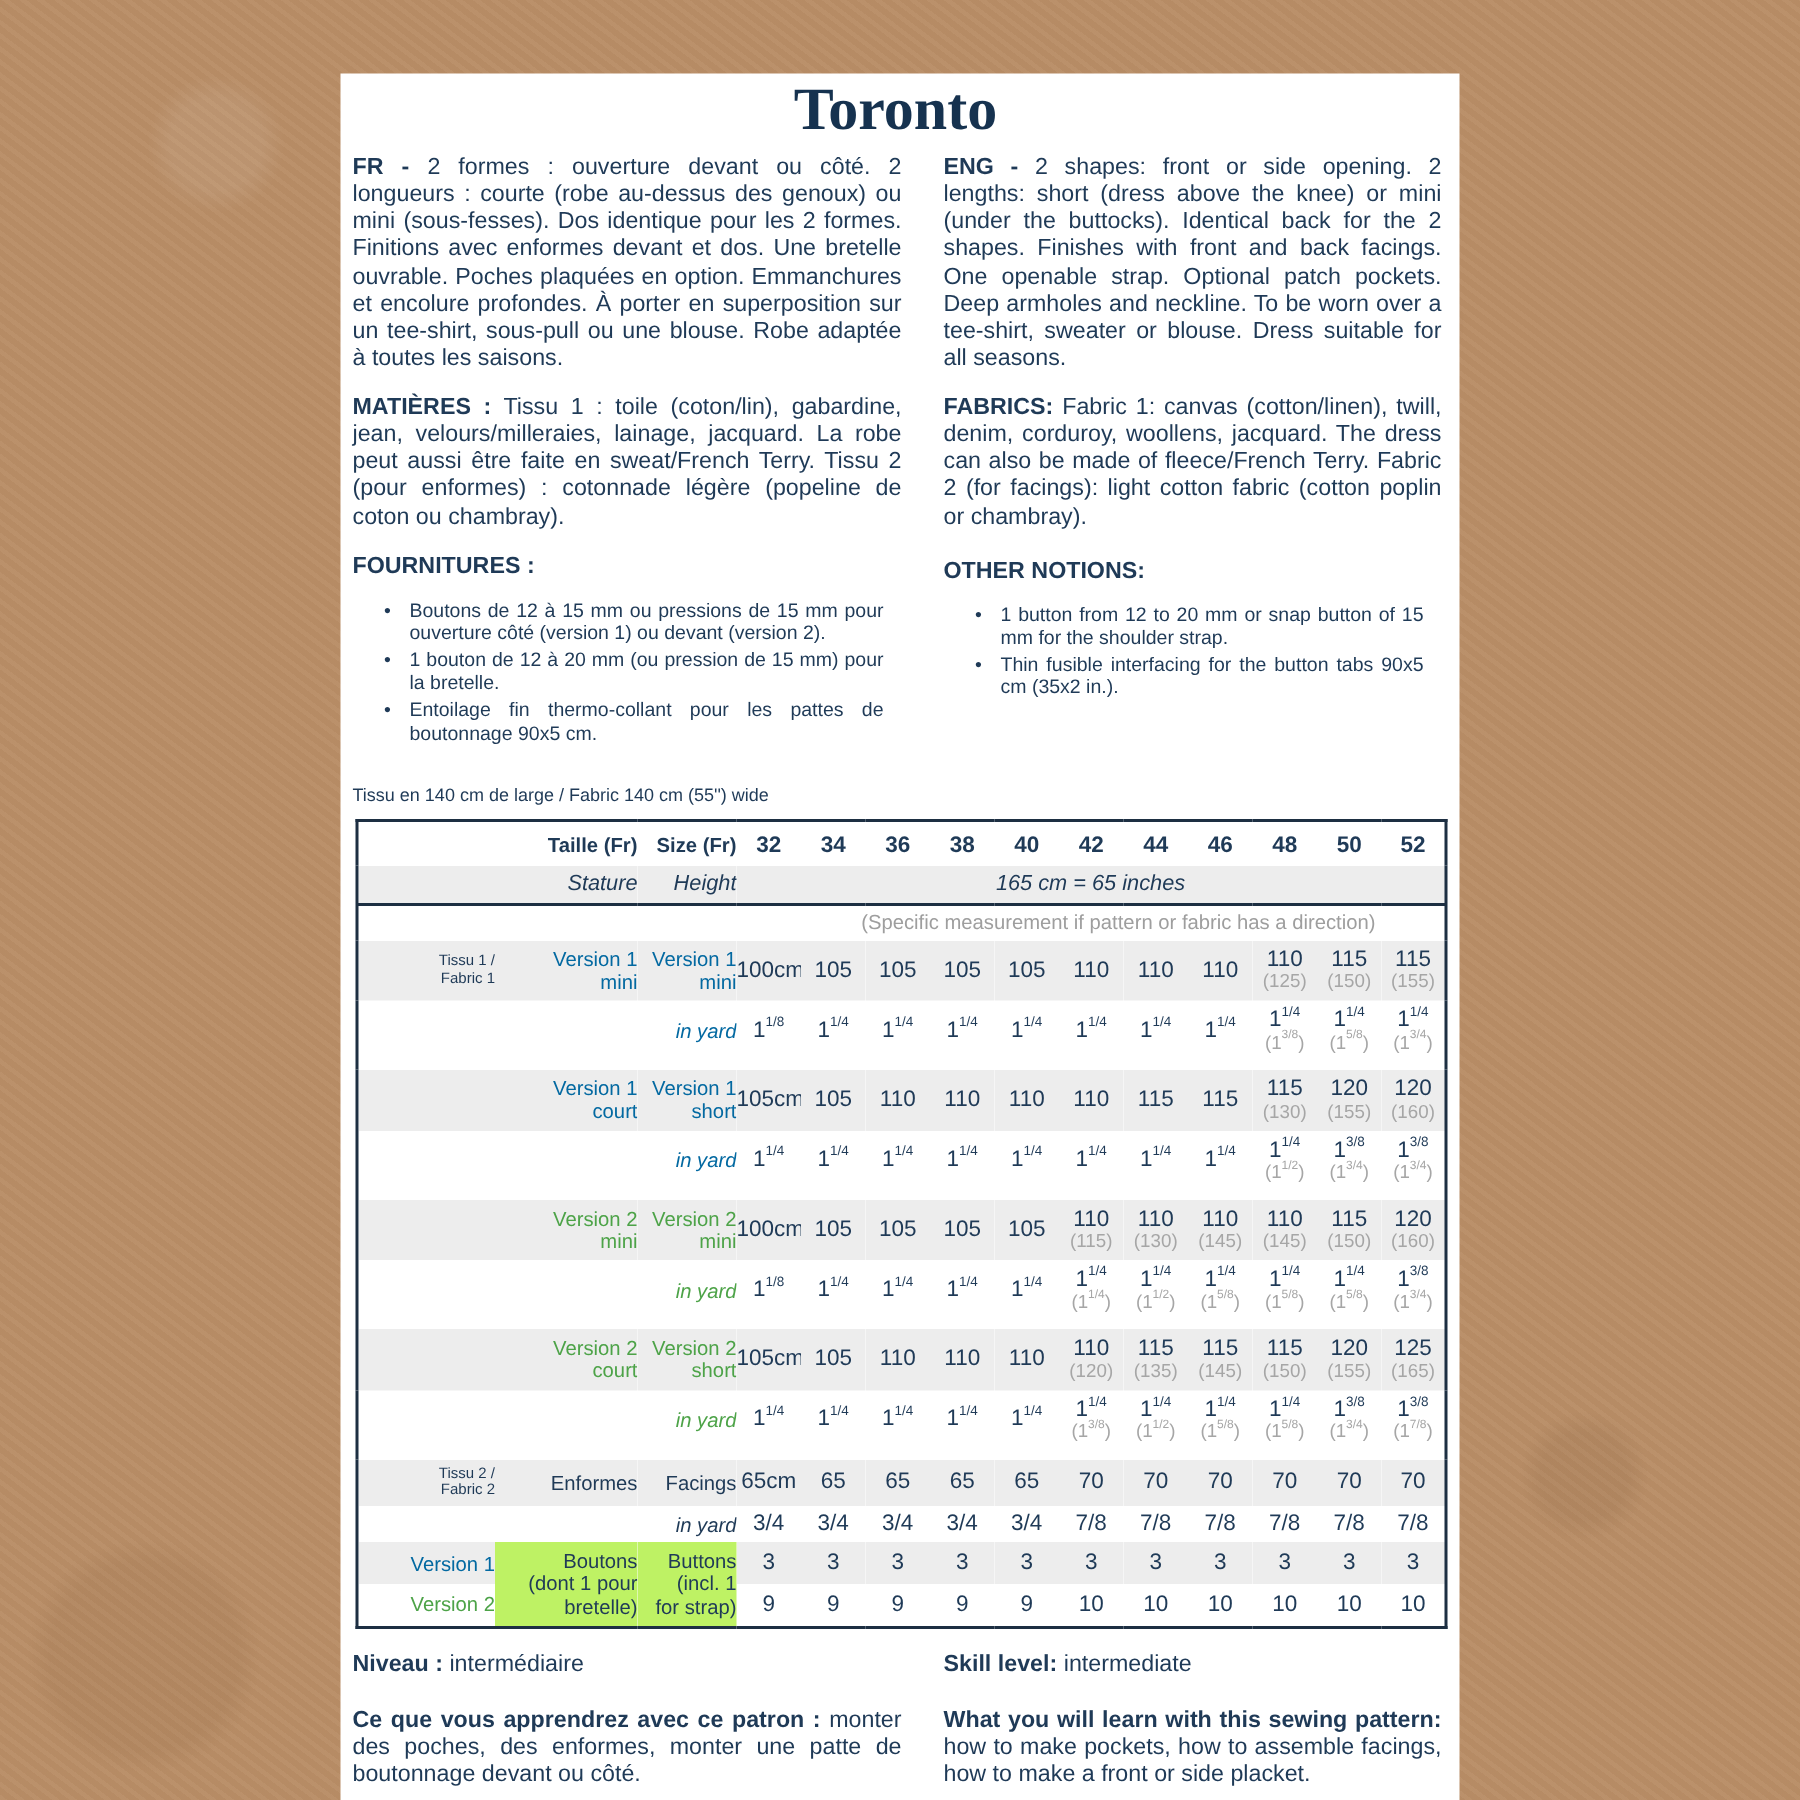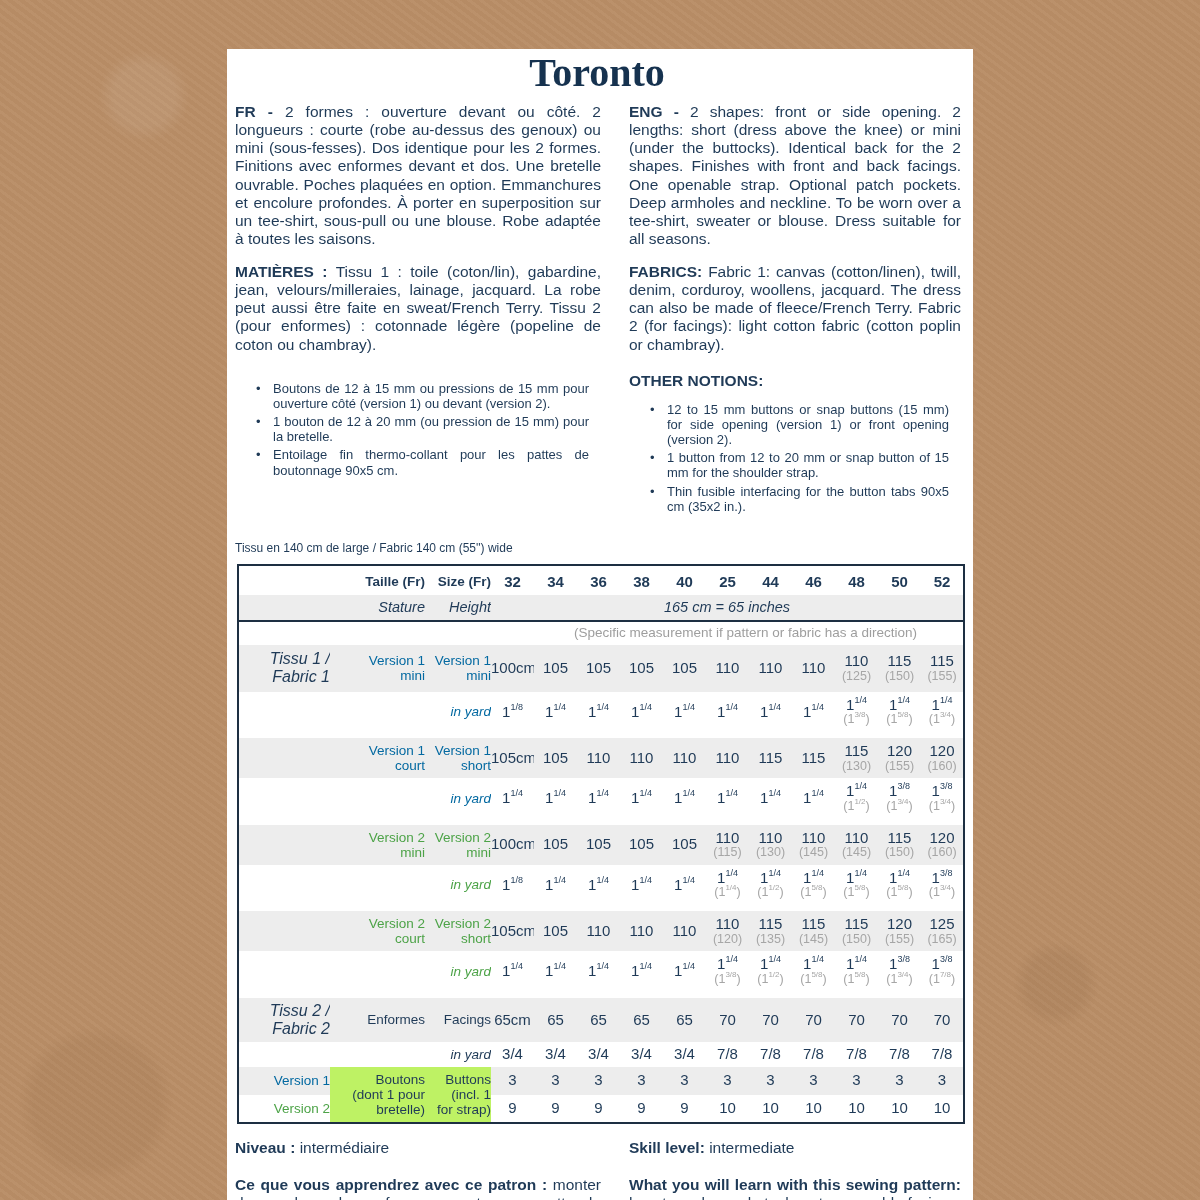--- a/index.html
+++ b/index.html
@@ -48,21 +48,21 @@
   .red{color:#0369a1;}
   .green{color:#4da348;}
   .head-row td{padding:7px 0 5px;font-weight:bold;}
   .head-row .sz{font-size:15px;}
   .stat-row td{padding:4px 0 5px;border-bottom:2px solid #1d2f42;font-size:14.5px;}
   .note-row td{padding:3px 4px 5px;text-align:right;color:#9e9e9e;font-size:13.5px;}
   .cm-row td{padding:5px 0;}
   .yd-row td{padding:5px 0 11px;}
   .short td{padding:4px 0;}
   .lbl{line-height:1.12;font-size:13.5px;}
-  .grp{line-height:1.15;font-size:16px;font-style:italic;}
+  .grp{line-height:1.15;font-size:10px;}
   .val{font-size:15px;line-height:1.1;}
   .val .alt{font-size:12.5px;color:#a6a6a6;line-height:1.1;}
   .val sup{font-size:9px;position:relative;top:-1px;line-height:0;}
   .yd .alt sup{font-size:8px;}
   .btn-row td{padding:5px 0;}
 
   .skill{margin-top:15px;font-size:15.5px;}
   .skill p,.learn p{margin:0;}
   .learn{margin-top:19px;font-size:15.5px;line-height:1.17;}
   .learn .para{text-align:justify;}
@@ -79,30 +79,30 @@
     <p class="para"><span class="b">ENG -</span> <span>2 shapes: front or side opening. 2 lengths: short (dress above the knee) or mini (under the buttocks). Identical back for the 2 shapes. Finishes with front and back facings. One openable strap. Optional patch pockets. Deep armholes and neckline. To be worn over a tee-shirt, sweater or blouse. Dress suitable for all seasons.</span></p>
   </div>
 
   <div class="cols sect">
     <p class="para"><span class="b">MATIÈRES :</span> <span>Tissu 1 : toile (coton/lin), gabardine, jean, velours/milleraies, lainage, jacquard. La robe peut aussi être faite en sweat/French Terry. Tissu 2 (pour enformes) : cotonnade légère (popeline de coton ou chambray).</span></p>
     <p class="para"><span class="b">FABRICS:</span> <span>Fabric 1: canvas (cotton/linen), twill, denim, corduroy, woollens, jacquard. The dress can also be made of fleece/French Terry. Fabric 2 (for facings): light cotton fabric (cotton poplin or chambray).</span></p>
   </div>
 
   <div class="cols sect">
     <div>
+      <p class="list-title">FOURNITURES :</p>
       <ul class="notions">
         <li>Boutons de 12 à 15 mm ou pressions de 15 mm pour ouverture côté (version 1) ou devant (version 2).</li>
         <li>1 bouton de 12 à 20 mm (ou pression de 15 mm) pour la bretelle.</li>
         <li>Entoilage fin thermo-collant pour les pattes de boutonnage 90x5 cm.</li>
       </ul>
     </div>
     <div>
       <p class="list-title" style="margin-top:3px;">OTHER NOTIONS:</p>
       <ul class="notions">
-        <li>12 to 15 mm buttons or snap buttons (15 mm) for side opening (version 1) or front opening (version 2).</li>
         <li>1 button from 12 to 20 mm or snap button of 15 mm for the shoulder strap.</li>
         <li>Thin fusible interfacing for the button tabs 90x5 cm (35x2 in.).</li>
       </ul>
     </div>
   </div>
 
   <p class="width-note">Tissu en 140 cm de large / Fabric 140 cm (55'') wide</p>
 
   <div id="size-table-host">
       <table class="sizes">
@@ -125,21 +125,21 @@
         <tbody>
           <tr class="head-row">
             <td></td>
             <td class="r">Taille (Fr)</td>
             <td class="r">Size (Fr)</td>
             <td class="c sz">32</td>
             <td class="c sz">34</td>
             <td class="c sz">36</td>
             <td class="c sz">38</td>
             <td class="c sz">40</td>
-            <td class="c sz">25</td>
+            <td class="c sz">42</td>
             <td class="c sz">44</td>
             <td class="c sz">46</td>
             <td class="c sz">48</td>
             <td class="c sz">50</td>
             <td class="c sz">52</td>
           </tr>
           <tr class="g stat-row">
             <td class="g"></td>
             <td class="r i">Stature</td>
             <td class="r i">Height</td>

